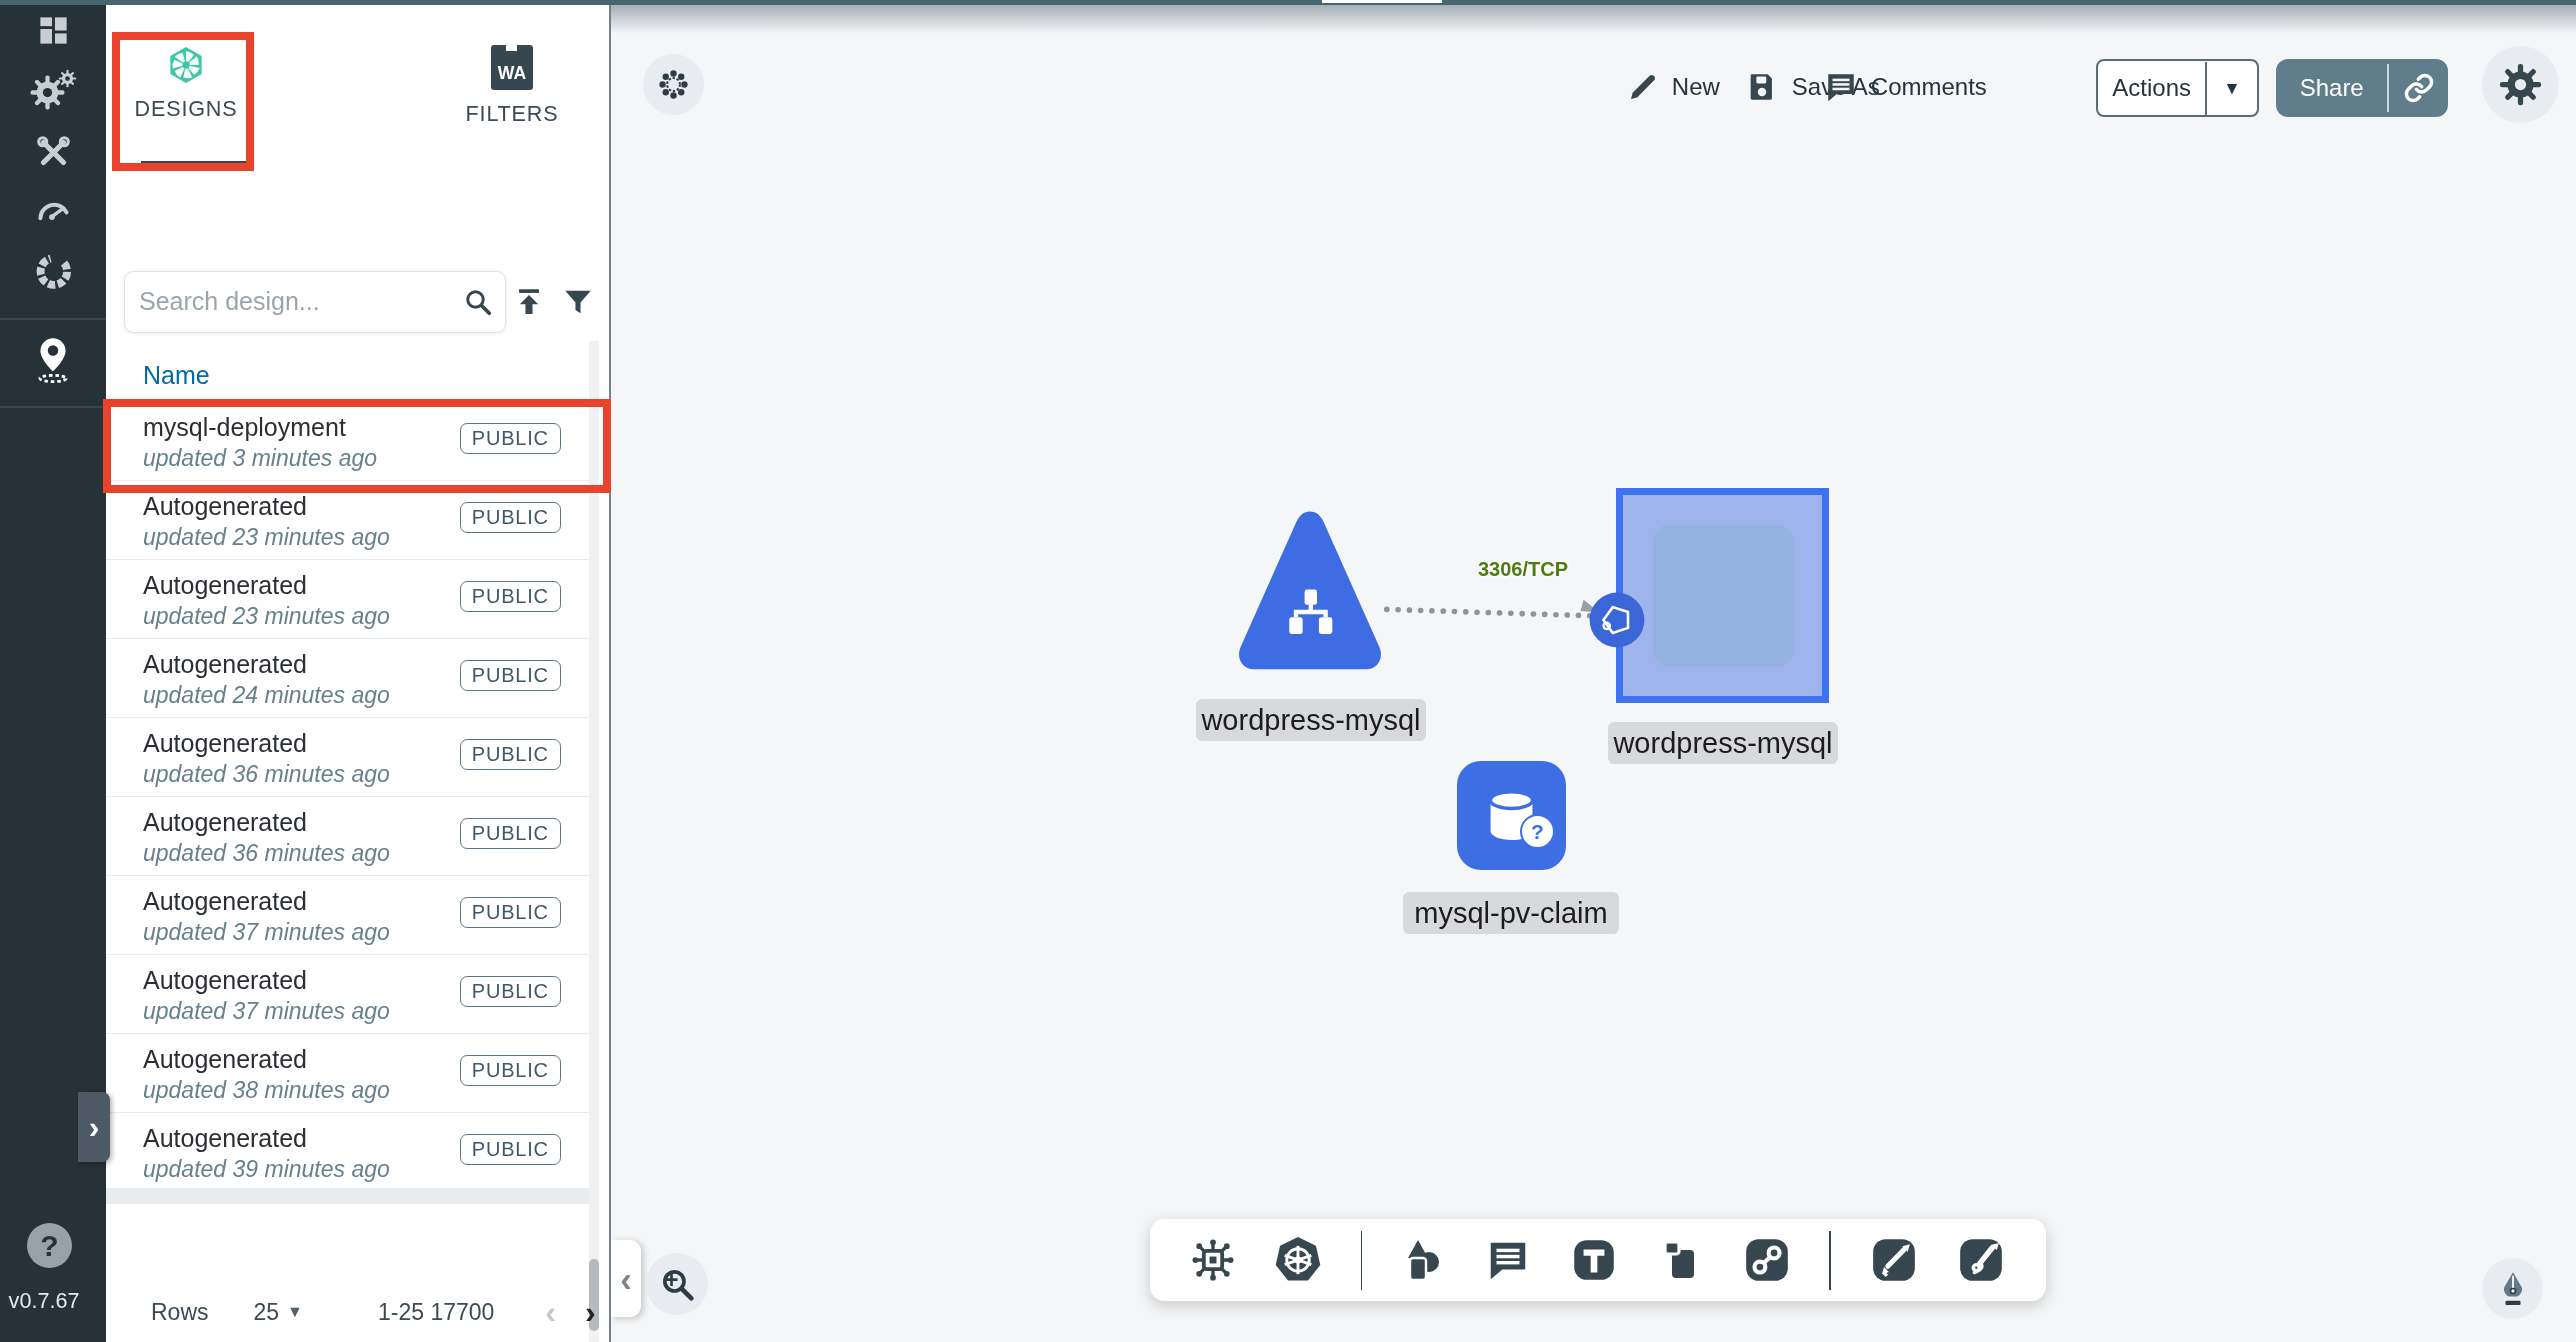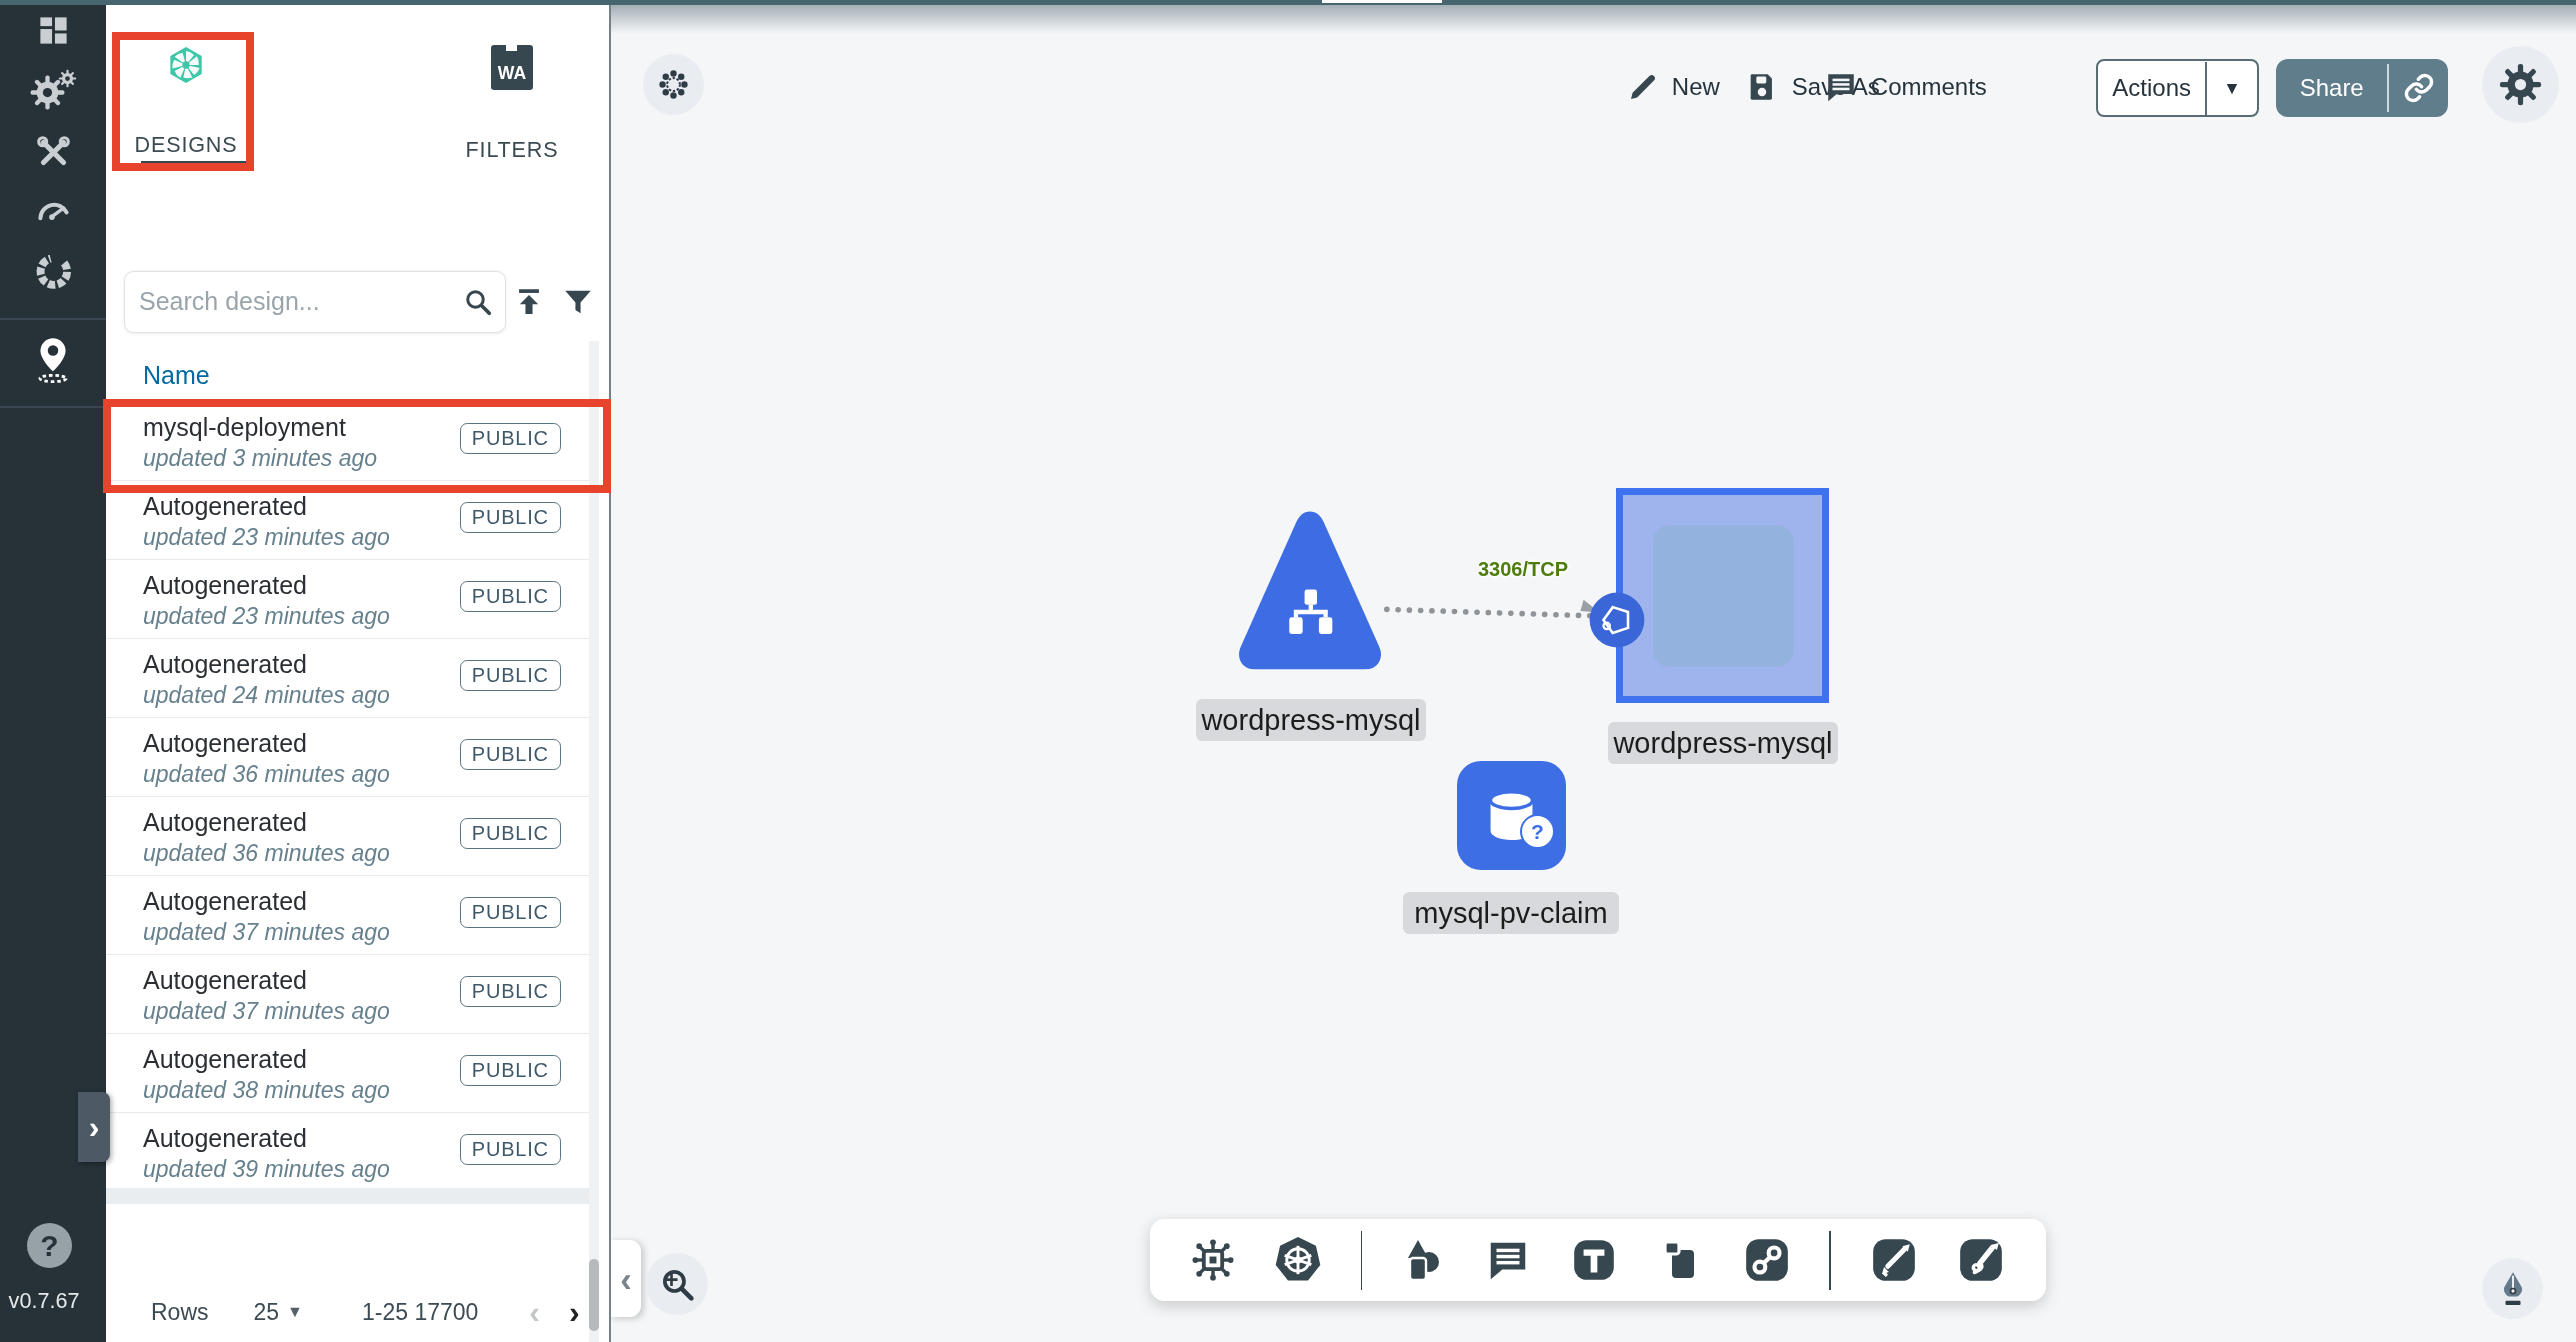--- a/index.html
+++ b/index.html
@@ -17,21 +17,21 @@
   .side-ic{position:absolute;left:0;width:106px;display:flex;justify-content:center;color:#c9ced2;}
   .sdiv{position:absolute;left:0;width:106px;height:1.6px;background:#3a464f;}
   #expand-tab{left:78px;top:1092px;width:32px;height:70px;background:#4d5964;border-radius:0 8px 8px 0;
      z-index:31;display:flex;align-items:center;justify-content:center;color:#fff;font-size:32px;font-weight:bold;
      box-shadow:1.6px 1.6px 4.8px rgba(0,0,0,.3);}
   #help-circle{left:27px;top:1223px;width:45px;height:45px;border-radius:50%;background:#97a1a8;
      display:flex;align-items:center;justify-content:center;color:#263238;font-size:30px;font-weight:bold;}
   #version{left:0;top:1288px;width:88px;text-align:center;color:#e6e9ea;font-size:21.6px;}
   
   #panel{left:106px;top:4.8px;width:505px;height:1338px;background:#ffffff;z-index:20;border-right:2.4px solid #75808a;box-sizing:border-box;}
-  .tab{position:absolute;top:11.2px;width:144px;height:152px;display:flex;flex-direction:column;align-items:center;justify-content:flex-start;cursor:pointer;gap:36px;}
+  .tab{position:absolute;top:11.2px;width:144px;height:152px;display:flex;flex-direction:column;align-items:center;justify-content:flex-start;cursor:pointer;}
   .tab .lbl{margin-top:11.2px;font-size:21.6px;color:#3c4a52;letter-spacing:0.8px;}
   .underline{position:absolute;left:27px;top:145px;width:105px;height:4.8px;background:#37474f;}
   #band{left:0;top:181px;width:503px;height:82px;background:#e8edf0;display:flex;align-items:center;justify-content:center;
         color:#66808d;font-size:25px;letter-spacing:0.8px;}
   #searchbox{left:17.6px;top:266px;width:382px;height:62px;background:#fff;border:1.6px solid #e0e3e6;border-radius:9.6px;
      box-shadow:0 0.8px 3.2px rgba(0,0,0,.08);display:flex;align-items:center;box-sizing:border-box;}
   #searchbox input{border:none;outline:none;flex:1;font-size:25px;color:#333;padding:0 0 0 14.4px;font-family:inherit;background:transparent;}
   #searchbox input::placeholder{color:#9aa5ab;}
   .panel-icon{color:#37474f;}
   #colname{left:37px;top:356px;font-size:25px;font-weight:normal;color:#0369a1;}
@@ -407,21 +407,21 @@
   </div>
 
   <div class="abs" id="graybreak"></div>
   <div class="abs scroll-track"></div>
   <div class="abs scroll-thumb"></div>
 
   <div class="abs" id="pager">
     <span style="margin-left:45px">Rows</span>
     <span style="margin-left:45px">25</span>
     <span style="margin-left:8px;font-size:16px;color:#55616a">▼</span>
-    <span style="margin-left:59px">1-25 17700</span>
+    <span style="margin-left:75px">1-25 17700</span>
     <span style="margin-left:51px;color:#c2c7cb;font-size:32px;font-weight:bold">‹</span>
     <span style="margin-left:29px;color:#222;font-size:32px;font-weight:bold">›</span>
   </div>
 </div>
 
 <div class="abs anno" style="left:112px;top:32px;width:126px;height:123px"></div>
 <div class="abs anno" style="left:103px;top:399px;width:492px;height:78px"></div>
 
 <div class="abs circle-btn" style="left:643px;top:54px;width:61px;height:61px;color:#2f3b45">
   <svg width="35" height="35" viewBox="0 0 44 44">

